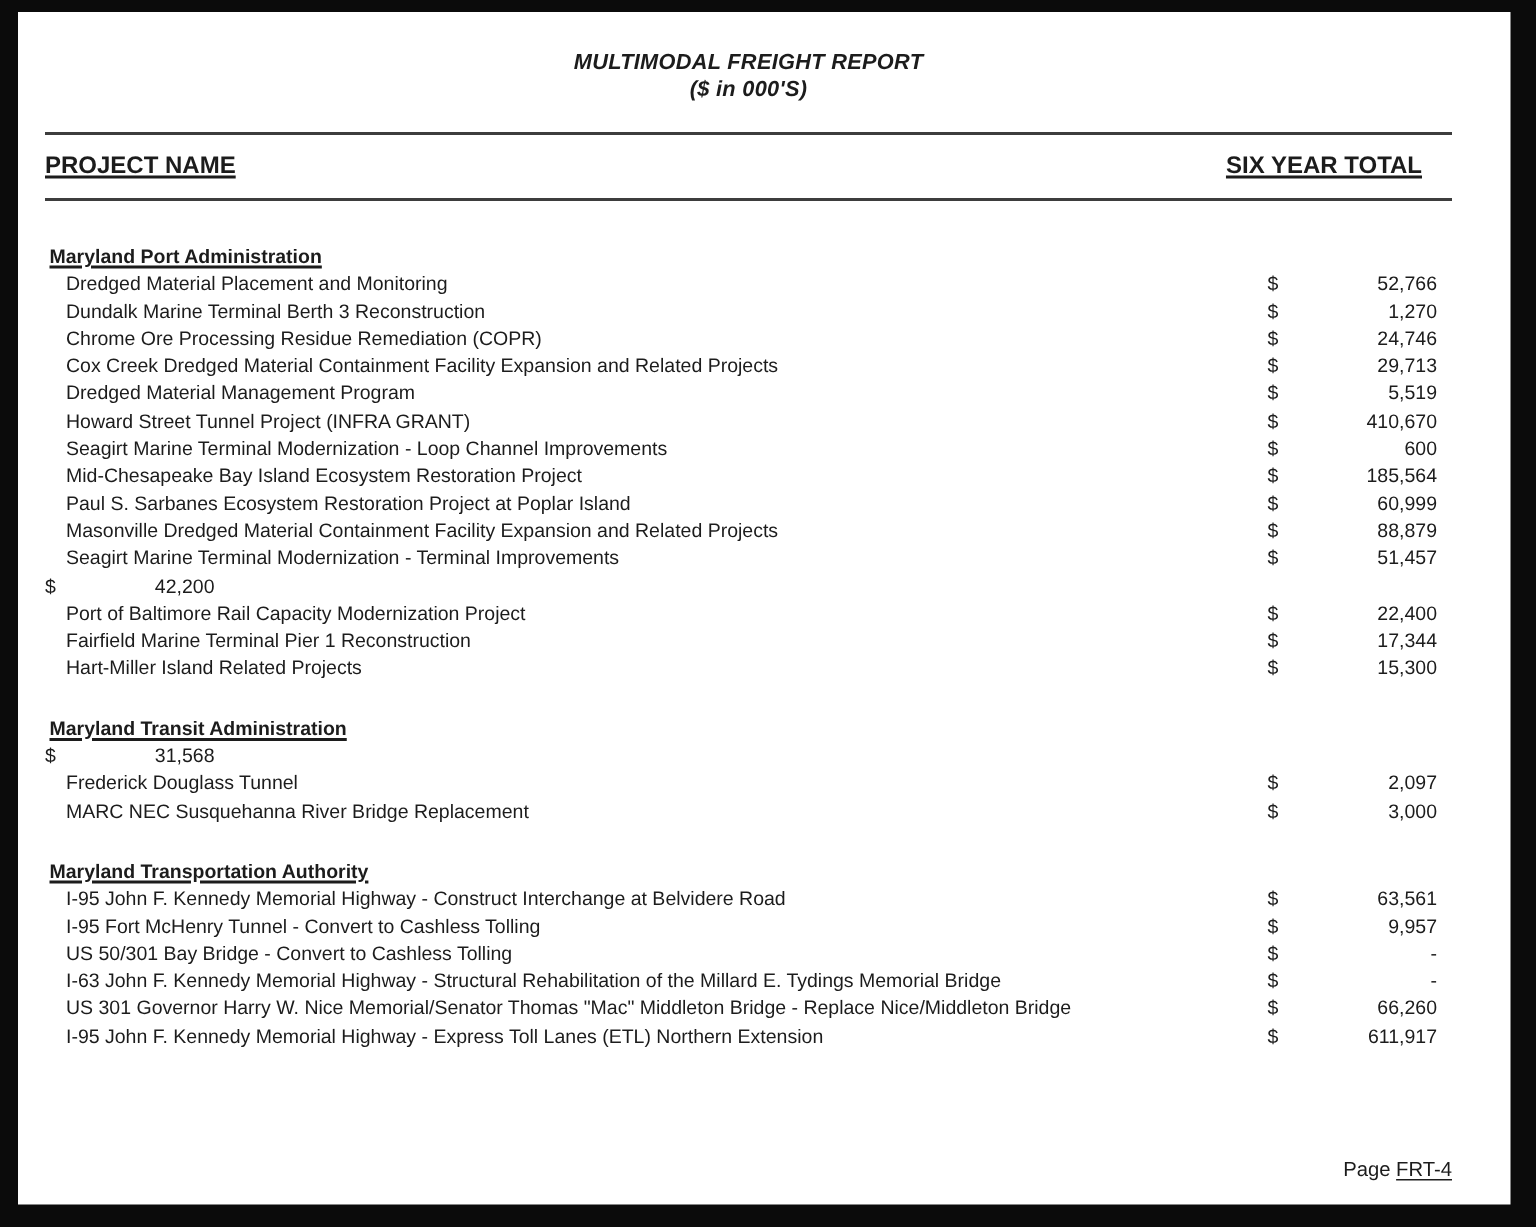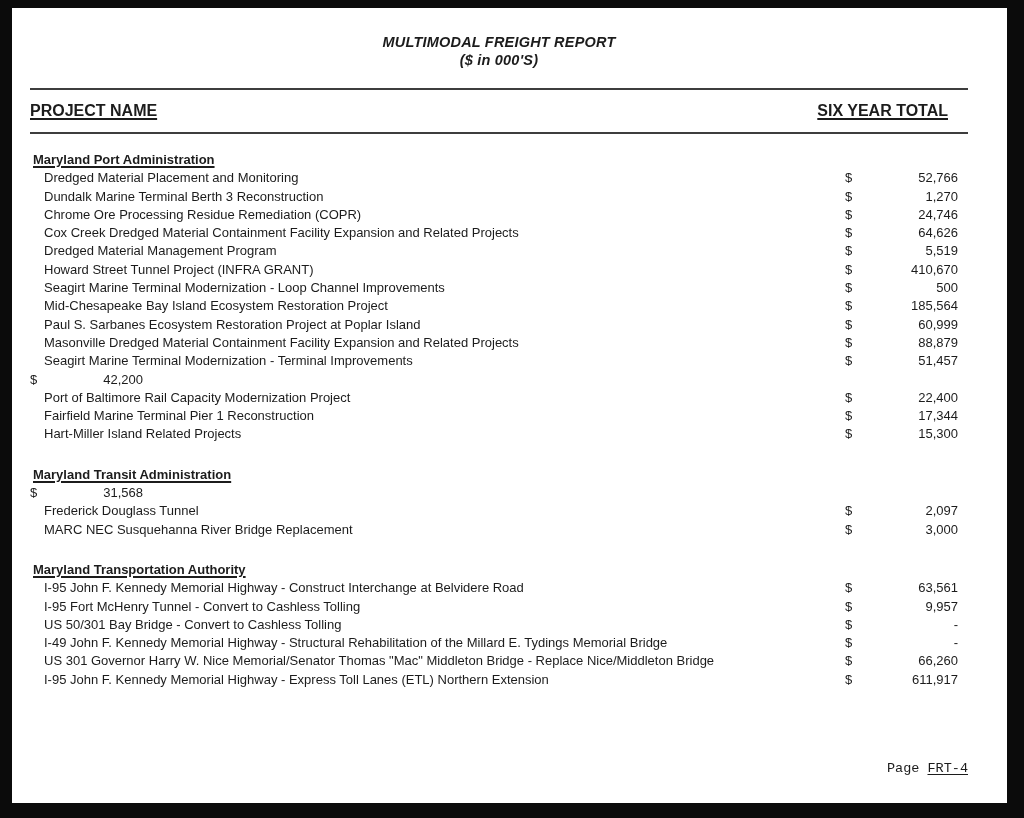--- a/index.html
+++ b/index.html
@@ -40,21 +40,21 @@
     justify-content: space-between;
     font-size: 16px;
     font-weight: bold;
   }
   .col-header-row .col-label {
     text-decoration: underline;
     text-decoration-thickness: 1.5px;
     text-underline-offset: 2px;
   }
   .col-total { padding-right: 20px; }
-  .table-body { margin-top: 17px; font-size: 13px; line-height: 18.3px; }
+  .table-body { margin-top: 28px; font-size: 13px; line-height: 18.3px; }
   .section { margin: 0; }
   .section + .section { margin-top: 22px; }
   .section-header {
     font-weight: bold;
     text-decoration: underline;
     text-decoration-thickness: 1.5px;
     text-underline-offset: 2px;
     padding-left: 3px;
   }
   .row {
@@ -75,21 +75,20 @@
   }
   .amount-value {
     text-align: right;
     padding-right: 10px;
     flex: 1;
   }
   .footer {
     margin-top: 72px;
     text-align: right;
     font-size: 13.5px;
-    font-family: Liberation Mono, monospace;
   }
   .page-number {
     text-decoration: underline;
     text-underline-offset: 2px;
   }
 </style>
 </head>
 <body>
 
 <div class="page">
@@ -133,21 +132,21 @@
     <span class="amount-cell">
       <span>$</span>
       <span class="amount-value">24,746</span>
     </span>
   </div>
 
   <div class="row">
     <span class="project-cell">Cox Creek Dredged Material Containment Facility Expansion and Related Projects</span>
     <span class="amount-cell">
       <span>$</span>
-      <span class="amount-value">64,626</span>
+      <span class="amount-value">29,713</span>
     </span>
   </div>
 
   <div class="row">
     <span class="project-cell">Dredged Material Management Program</span>
     <span class="amount-cell">
       <span>$</span>
       <span class="amount-value">5,519</span>
     </span>
   </div>
@@ -157,21 +156,21 @@
     <span class="amount-cell">
       <span>$</span>
       <span class="amount-value">410,670</span>
     </span>
   </div>
 
   <div class="row">
     <span class="project-cell">Seagirt Marine Terminal Modernization - Loop Channel Improvements</span>
     <span class="amount-cell">
       <span>$</span>
-      <span class="amount-value">500</span>
+      <span class="amount-value">600</span>
     </span>
   </div>
 
   <div class="row">
     <span class="project-cell">Mid-Chesapeake Bay Island Ecosystem Restoration Project</span>
     <span class="amount-cell">
       <span>$</span>
       <span class="amount-value">185,564</span>
     </span>
   </div>
@@ -282,21 +281,21 @@
 
   <div class="row">
     <span class="project-cell">US 50/301 Bay Bridge - Convert to Cashless Tolling</span>
     <span class="amount-cell">
       <span>$</span>
       <span class="amount-value">-</span>
     </span>
   </div>
 
   <div class="row">
-    <span class="project-cell">I-49 John F. Kennedy Memorial Highway - Structural Rehabilitation of the Millard E. Tydings Memorial Bridge</span>
+    <span class="project-cell">I-63 John F. Kennedy Memorial Highway - Structural Rehabilitation of the Millard E. Tydings Memorial Bridge</span>
     <span class="amount-cell">
       <span>$</span>
       <span class="amount-value">-</span>
     </span>
   </div>
 
   <div class="row">
     <span class="project-cell">US 301 Governor Harry W. Nice Memorial/Senator Thomas "Mac" Middleton Bridge - Replace Nice/Middleton Bridge</span>
     <span class="amount-cell">
       <span>$</span>

